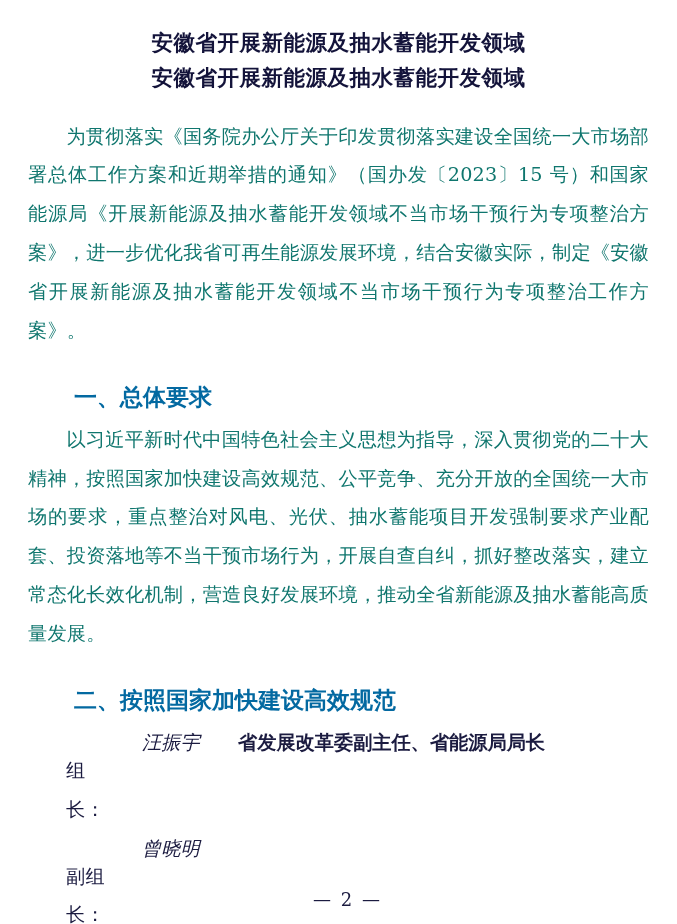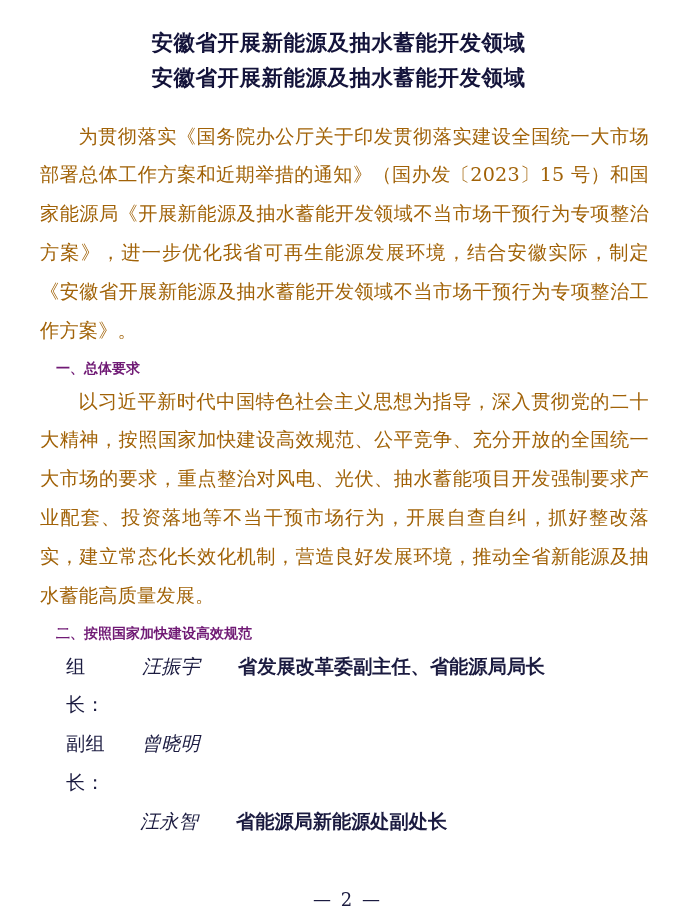--- a/index.html
+++ b/index.html
@@ -33,54 +33,55 @@
     font-family: "DejaVu Serif", serif;
   }
   .doc-title .line {
     display: block;
     white-space: nowrap;
   }
   .body-area {
     margin-top: 22px;
   }
   p.para {
-    margin: 0 0 0 12px;
+    margin: 0 0 0 0;
     font-size: 19.2px;
     line-height: 2.02;
     text-align: justify;
     text-justify: inter-ideograph;
     text-indent: 2em;
-    color: #a16207;
+    color: #0f766e;
     letter-spacing: 0.2px;
   }
   h2.section {
-    margin: 4px 0 0 0;
-    font-size: 14px;
+    margin: 24px 0 0 0;
+    font-size: 23px;
     font-weight: bold;
     line-height: 2.02;
     text-indent: 2em;
-    color: #701a75;
+    color: #0369a1;
   }
   .roster {
     margin-top: 0;
   }
   .roster-row {
     display: flex;
     font-size: 19.2px;
     line-height: 2.02;
     color: #1b1b40;
     padding-left: 38px;
   }
   .roster-row.indented {
     padding-left: 112px;
   }
   .roster-label {
     width: 76px;
     flex: 0 0 76px;
     letter-spacing: 0.2px;
+    margin-top: 28px;
   }
   .roster-name {
     width: 96px;
     flex: 0 0 96px;
     font-style: italic;
   }
   .roster-title {
     flex: 1 1 auto;
     font-weight: bold;
   }

